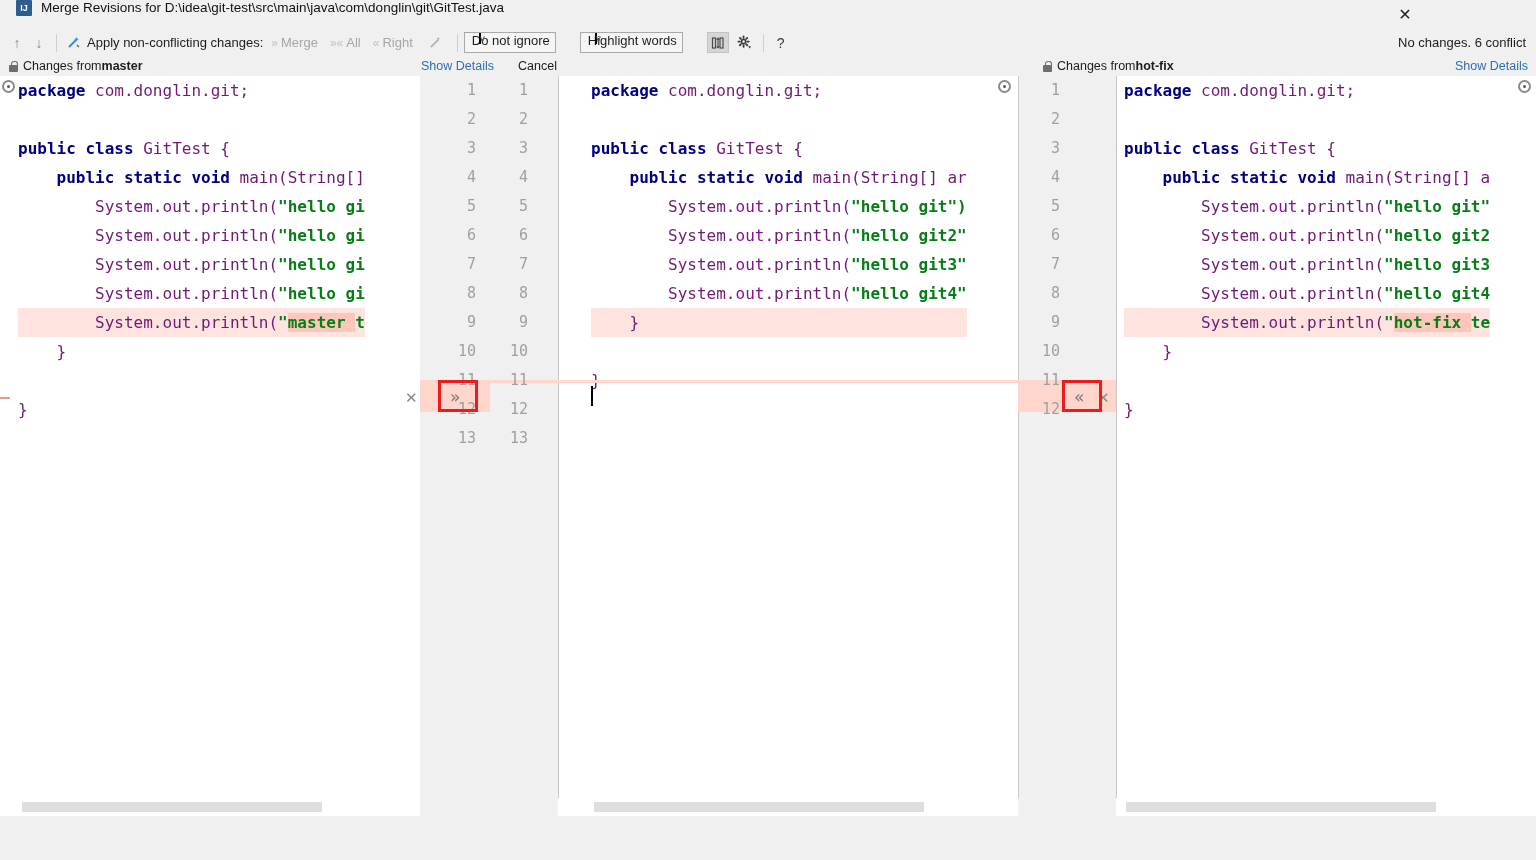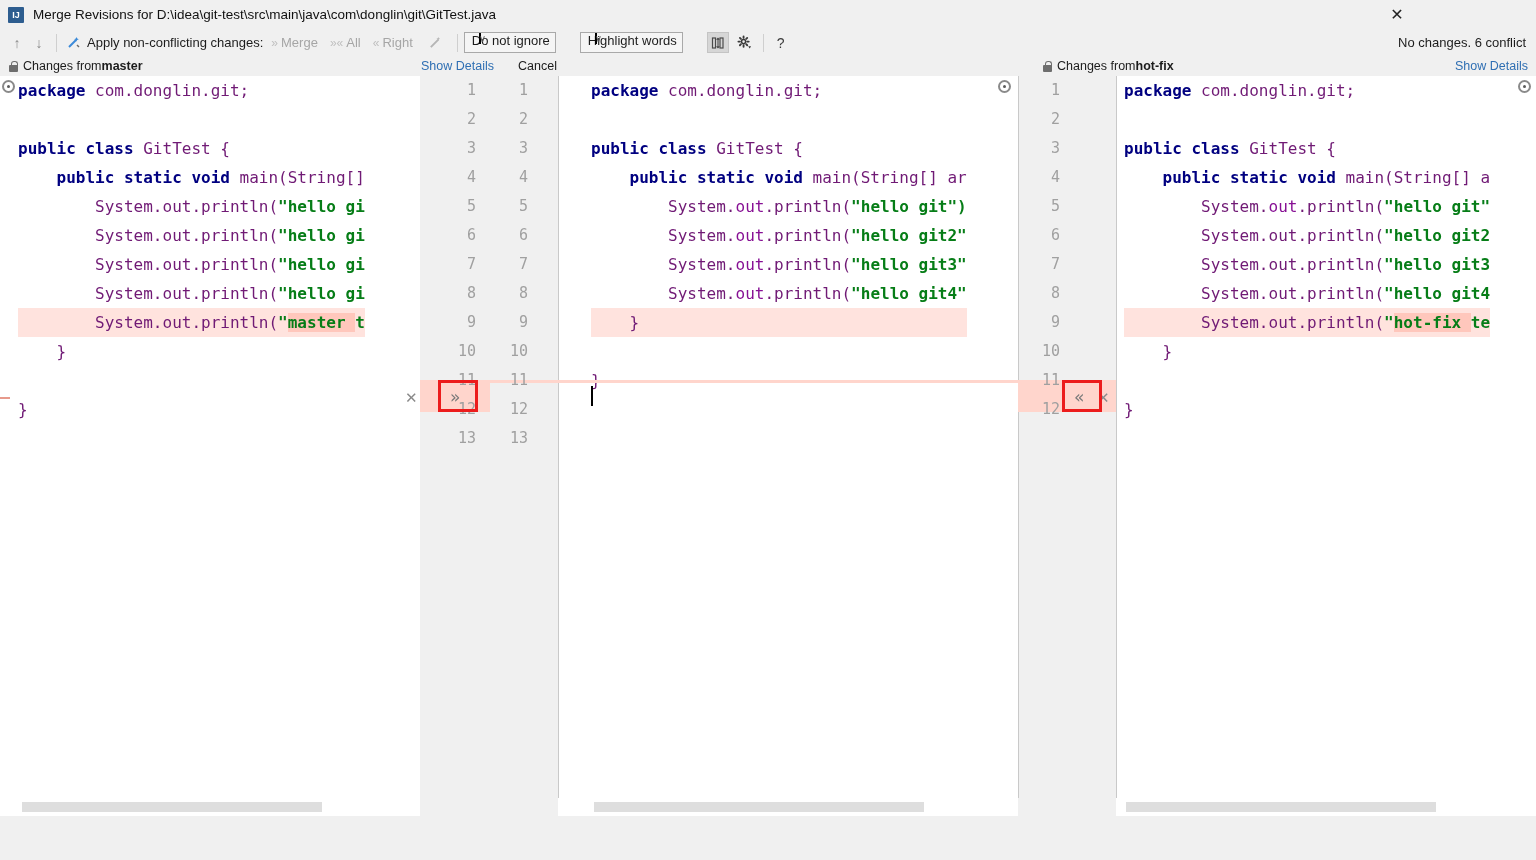--- a/index.html
+++ b/index.html
@@ -7,23 +7,23 @@
     width: 1536px; height: 860px;
     background: #f0f0f0;
     font-family: "Liberation Sans", sans-serif;
     font-size: 13px;
     color: #1c1c1c;
     overflow: hidden;
   }
 
   
   #titlebar {
-    position: absolute; left: 0; top: 0; width: 1420px; height: 29px;
+    position: absolute; left: 8px; top: 0; width: 1420px; height: 29px;
     background: #f0f0f0;
-    display: flex; align-items: center;
+    display: flex; align-items: flex-start;
   }
   #title-icon {
     width: 16px; height: 16px; margin-left: 8px; margin-right: 9px;
     background: #2d5d8f; border-radius: 1px;
     position: relative; flex: none;
   }
   #title-icon::before {
     content: "IJ"; position: absolute; left: 0; top: 0;
     width: 16px; height: 16px; line-height: 16px; text-align: center;
     color: #fff; font-size: 9px; font-weight: bold;

